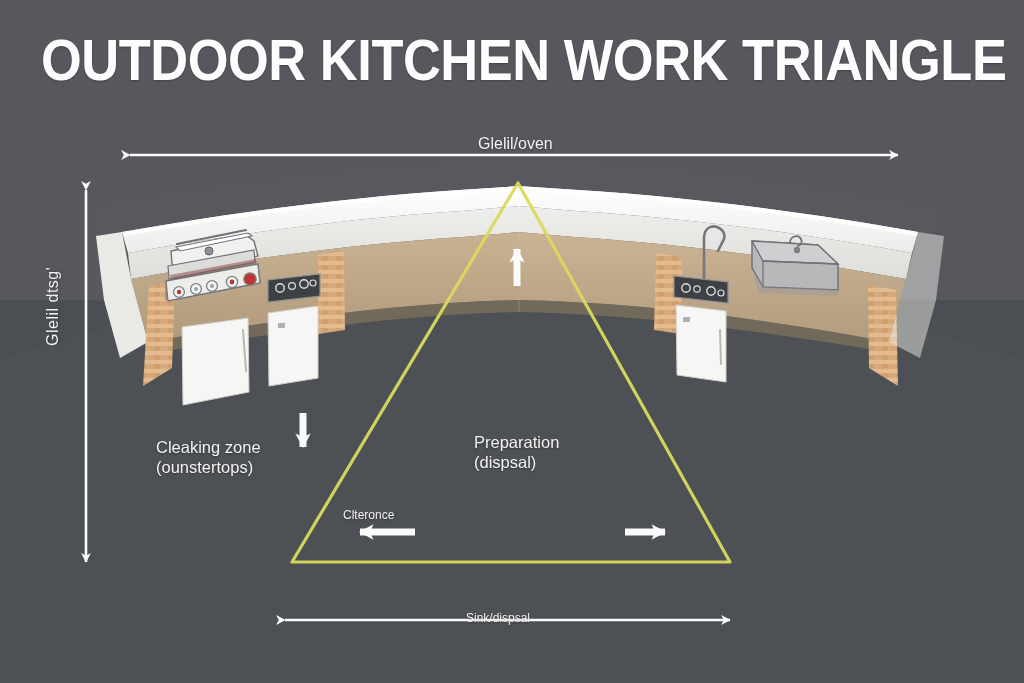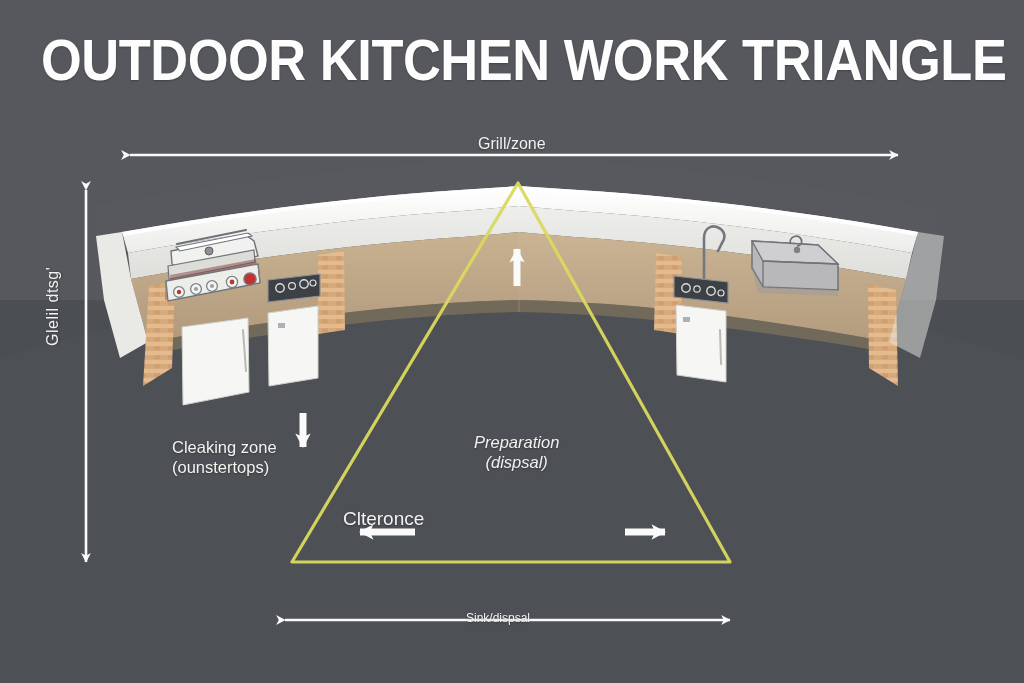--- a/index.html
+++ b/index.html
@@ -28,34 +28,34 @@
   }
 
   .lbl{
     position:absolute;
     color:#f2f2f0;
     font-size:16.5px;
     font-family:"Liberation Sans", sans-serif;
     white-space:nowrap;
     text-shadow:0 1px 2px rgba(0,0,0,.35);
   }
-  .lbl.center{text-align:center;font-style:italic;}
+  .lbl.center{}
   .lbl.two-line{line-height:20px;}
 
   #lbl-grill{left:478px;top:135px;font-size:16px;}
   #lbl-height{
     left:44px;top:346px;
     transform:rotate(-90deg);
     transform-origin:left top;
     font-size:16px;
     letter-spacing:.5px;
   }
-  #lbl-clean{left:172px;top:437px;}
+  #lbl-clean{left:156px;top:437px;}
   #lbl-prep{left:474px;top:432px;}
-  #lbl-clearance{left:343px;top:508px;font-size:19px;}
+  #lbl-clearance{left:343px;top:508px;font-size:12px;}
   #lbl-sink{left:466px;top:611px;font-size:12px;}
 
   .lbl .sub{display:block;}
 </style>
 </head>
 <body>
 
 <div id="stage">
 
   <svg width="1024" height="683" viewBox="0 0 1024 683">
@@ -228,21 +228,21 @@
     <g stroke="#fafafa" stroke-width="7" fill="none" stroke-linecap="butt">
       <line x1="517" y1="286" x2="517" y2="249" marker-end="url(#ahBig)"></line>
       <line x1="303" y1="413" x2="303" y2="447" marker-end="url(#ahBig)"></line>
       <line x1="415" y1="532" x2="360" y2="532" marker-end="url(#ahBig)"></line>
       <line x1="625" y1="532" x2="665" y2="532" marker-end="url(#ahBig)"></line>
     </g>
   </svg>
 
   <div class="title">OUTDOOR KITCHEN WORK TRIANGLE</div>
 
-  <div class="lbl" id="lbl-grill">Grill/zone</div>
+  <div class="lbl" id="lbl-grill">Glelil/oven</div>
 
   <div class="lbl" id="lbl-height">Glelil dtsg'</div>
 
   <div class="lbl two-line" id="lbl-clean">
     <span>Cleaking zone</span>
     <span class="sub">(ounstertops)</span>
   </div>
 
   <div class="lbl two-line center" id="lbl-prep">
     <span>Preparation</span>

